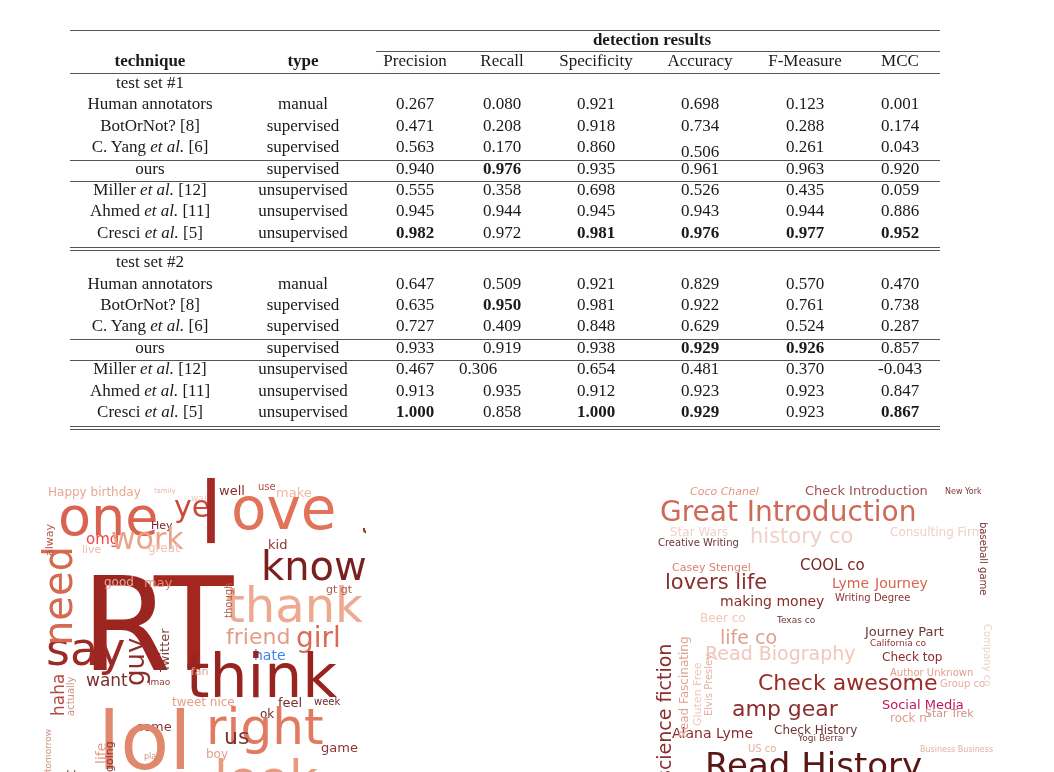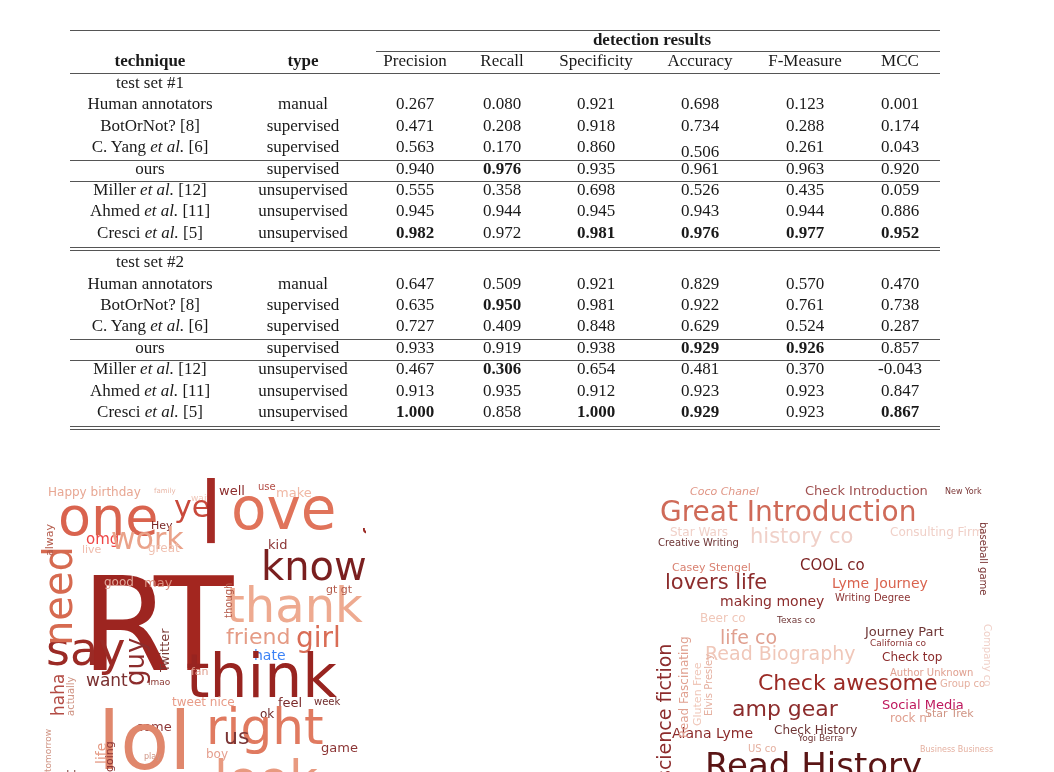--- a/index.html
+++ b/index.html
@@ -124,21 +124,21 @@
     <span class="cell " style="left: 345px; top: 307.8px;">0.933</span>
     <span class="cell " style="left: 432px; top: 307.8px;">0.919</span>
     <span class="cell " style="left: 526px; top: 307.8px;">0.938</span>
     <span class="cell b" style="left: 630px; top: 307.8px;">0.929</span>
     <span class="cell b" style="left: 735px; top: 307.8px;">0.926</span>
     <span class="cell " style="left: 830px; top: 307.8px;">0.857</span>
     <div class="rule thin" style="top: 330.2px; left: 0px; width: 870px;"></div>
     <span class="cell" style="left: 80px; top: 329.2px;">Miller <span class="i">et al.</span> [12]</span>
     <span class="cell " style="left: 233px; top: 329.2px;">unsupervised</span>
     <span class="cell " style="left: 345px; top: 329.2px;">0.467</span>
-    <span class="cell " style="left: 432px; top: 329.2px; font-weight: bold;">0.306</span>
+    <span class="cell " style="left: 408px; top: 329.2px;">0.306</span>
     <span class="cell " style="left: 526px; top: 329.2px;">0.654</span>
     <span class="cell " style="left: 630px; top: 329.2px;">0.481</span>
     <span class="cell " style="left: 735px; top: 329.2px;">0.370</span>
     <span class="cell " style="left: 830px; top: 329.2px;">-0.043</span>
     <span class="cell" style="left: 80px; top: 350.6px;">Ahmed <span class="i">et al.</span> [11]</span>
     <span class="cell " style="left: 233px; top: 350.6px;">unsupervised</span>
     <span class="cell " style="left: 345px; top: 350.6px;">0.913</span>
     <span class="cell " style="left: 432px; top: 350.6px;">0.935</span>
     <span class="cell " style="left: 526px; top: 350.6px;">0.912</span>
     <span class="cell " style="left: 630px; top: 350.6px;">0.923</span>

